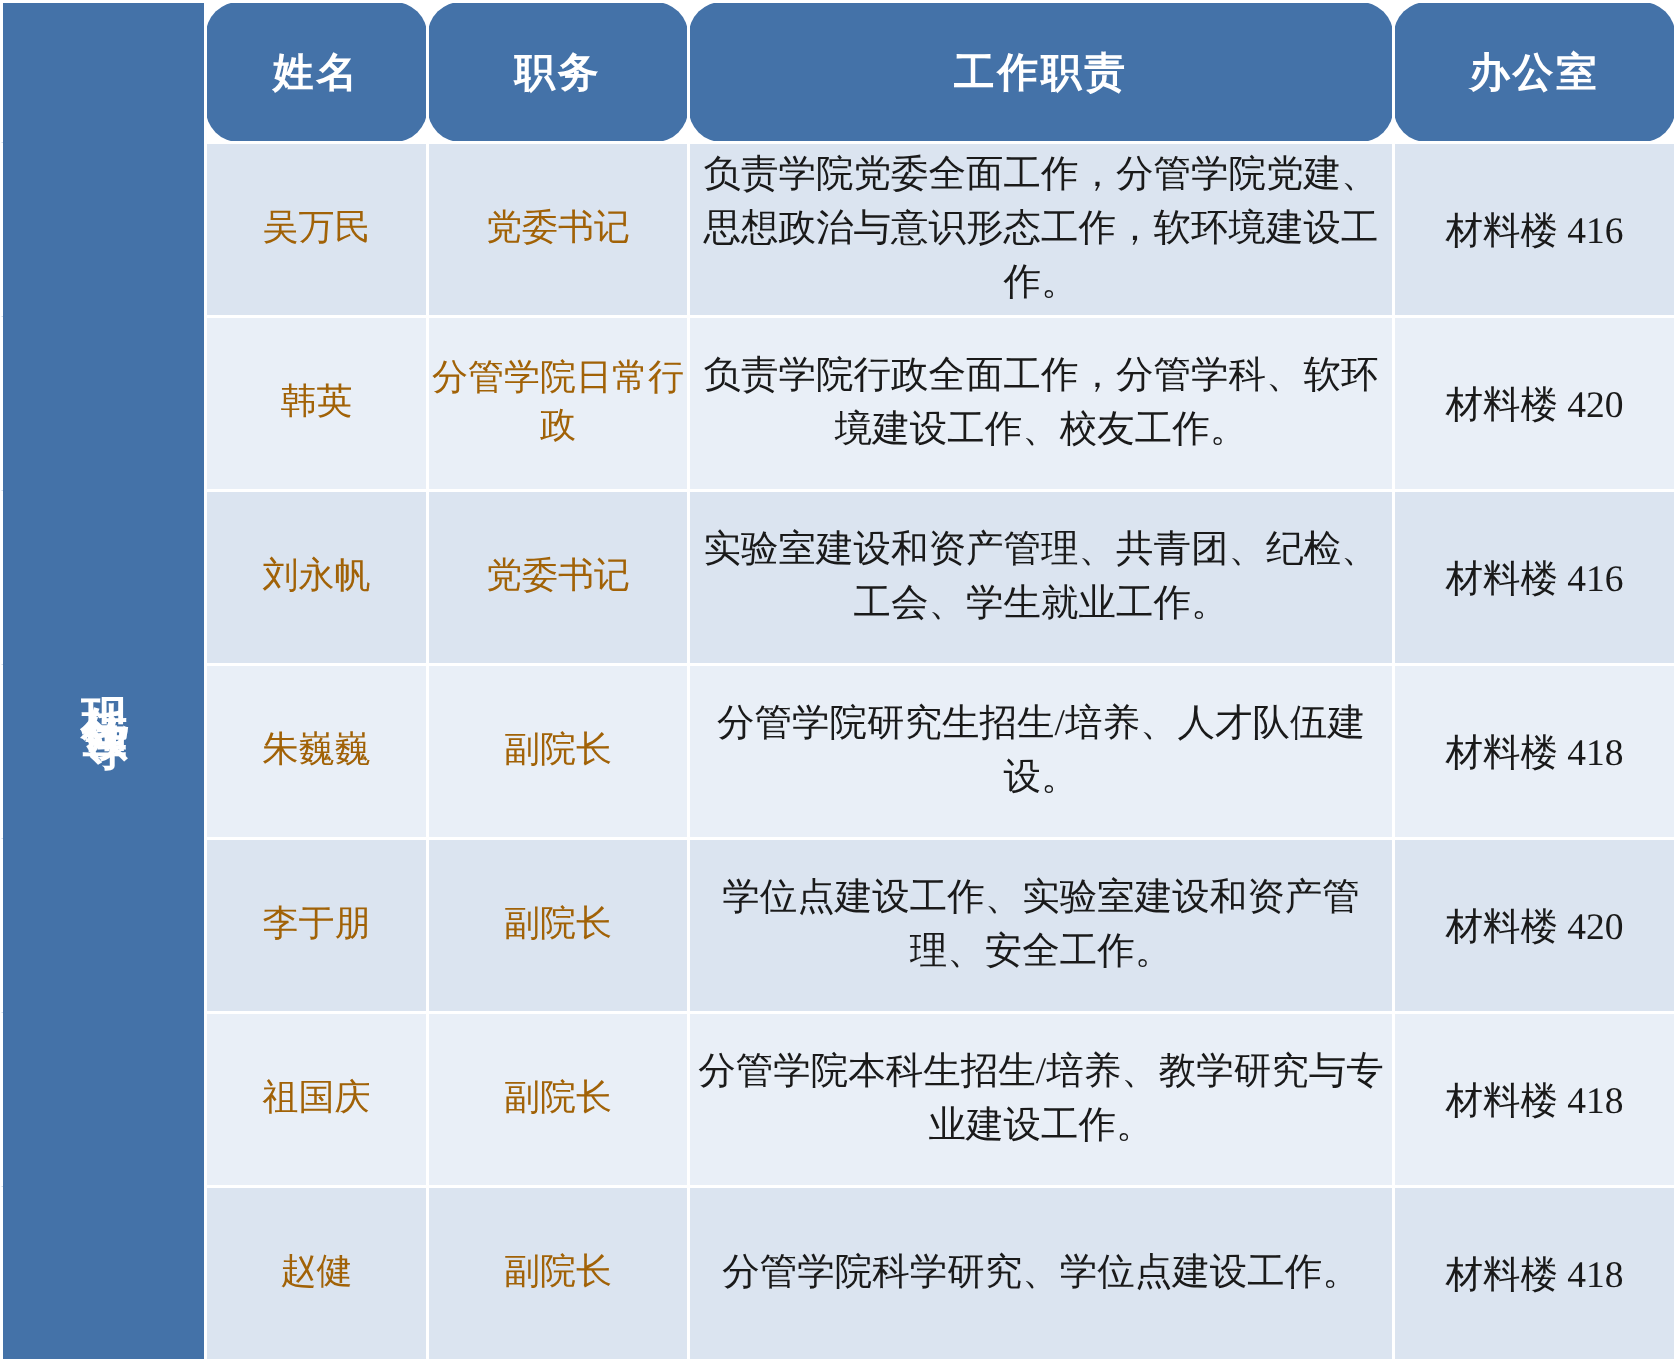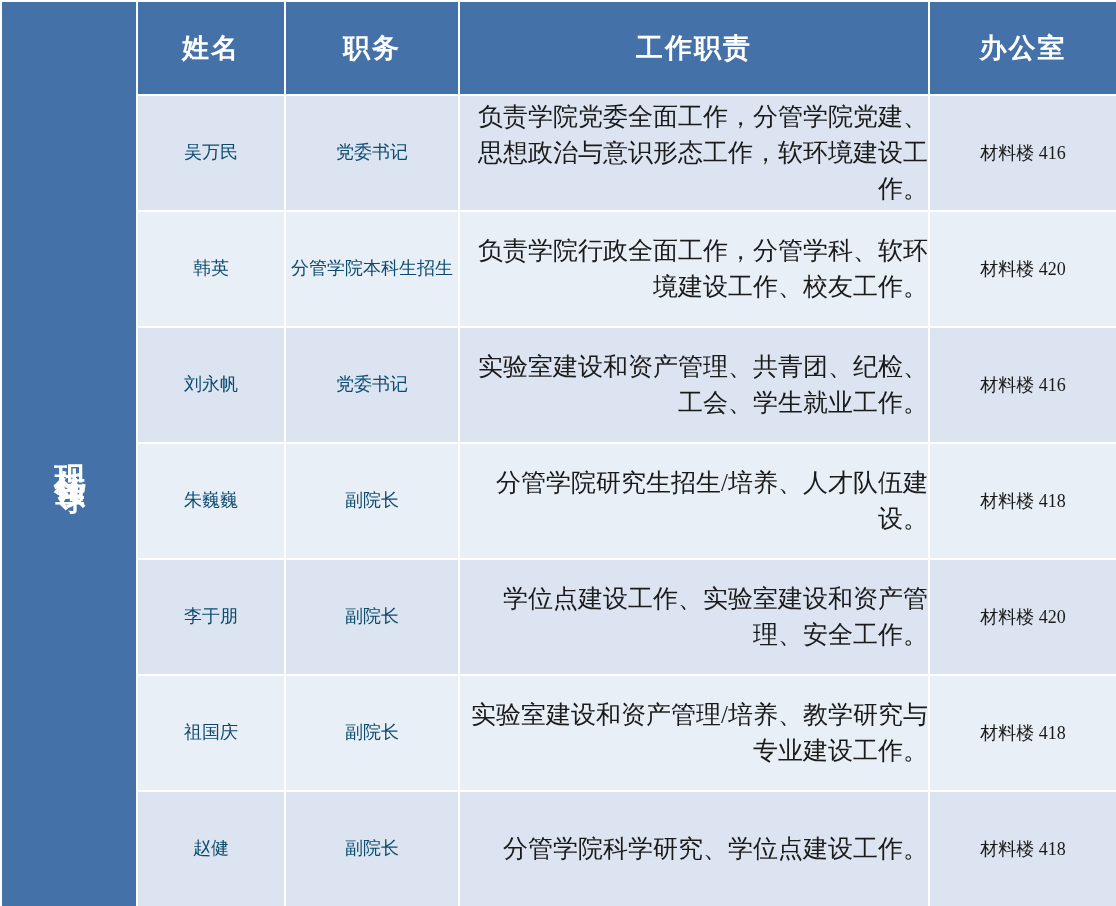--- a/index.html
+++ b/index.html
@@ -54,45 +54,46 @@
   
   .hdr {
     background: #4472a8;
     color: #ffffff;
     font-weight: bold;
     font-size: 27px;
     text-align: center;
     height: 92px;
     font-family: "Liberation Sans", "DejaVu Sans", sans-serif;
     letter-spacing: 2px;
+    border-radius: 23px;
   }
   
   col.c-side { width: 136px; }
   col.c-name { width: 148px; }
   col.c-post { width: 174px; }
   col.c-duty { width: 470px; }
   col.c-office { width: 188px; }
 
   td.name-cell,
   td.post-cell {
     text-align: center;
-    font-size: 18px;
-    color: #0c4a6e;
+    font-size: 24px;
+    color: #a16207;
     line-height: 1.32;
   }
   td.duty-cell {
-    text-align: right;
+    text-align: center;
     font-size: 25px;
     color: #1a1a1a;
     line-height: 1.45;
     padding: 6px 10px 6px 12px;
   }
   td.office-cell {
     text-align: center;
-    font-size: 18px;
+    font-size: 25px;
     color: #1a1a1a;
   }
   tr.row-a td { background: #dbe4f0; }
   tr.row-b td { background: #e9eff7; }
 
   tr.data-row { height: 116px; }
 </style>
 </head>
 <body>
 
@@ -118,21 +119,21 @@
 
       <tr class="data-row row-a">
         <td class="name-cell">吴万民</td>
         <td class="post-cell">党委书记</td>
         <td class="duty-cell">负责学院党委全面工作，分管学院党建、思想政治与意识形态工作，软环境建设工作。</td>
         <td class="office-cell">材料楼 416</td>
       </tr>
 
       <tr class="data-row row-b">
         <td class="name-cell">韩英</td>
-        <td class="post-cell">分管学院本科生招生</td>
+        <td class="post-cell">分管学院日常行政</td>
         <td class="duty-cell">负责学院行政全面工作，分管学科、软环境建设工作、校友工作。</td>
         <td class="office-cell">材料楼 420</td>
       </tr>
 
       <tr class="data-row row-a">
         <td class="name-cell">刘永帆</td>
         <td class="post-cell">党委书记</td>
         <td class="duty-cell">实验室建设和资产管理、共青团、纪检、工会、学生就业工作。</td>
         <td class="office-cell">材料楼 416</td>
       </tr>
@@ -147,21 +148,21 @@
       <tr class="data-row row-a">
         <td class="name-cell">李于朋</td>
         <td class="post-cell">副院长</td>
         <td class="duty-cell">学位点建设工作、实验室建设和资产管理、安全工作。</td>
         <td class="office-cell">材料楼  420</td>
       </tr>
 
       <tr class="data-row row-b">
         <td class="name-cell">祖国庆</td>
         <td class="post-cell">副院长</td>
-        <td class="duty-cell">实验室建设和资产管理/培养、教学研究与专业建设工作。</td>
+        <td class="duty-cell">分管学院本科生招生/培养、教学研究与专业建设工作。</td>
         <td class="office-cell">材料楼  418</td>
       </tr>
 
       <tr class="data-row row-a">
         <td class="name-cell">赵健</td>
         <td class="post-cell">副院长</td>
         <td class="duty-cell">分管学院科学研究、学位点建设工作。</td>
         <td class="office-cell">材料楼  418</td>
       </tr>
     </tbody>

